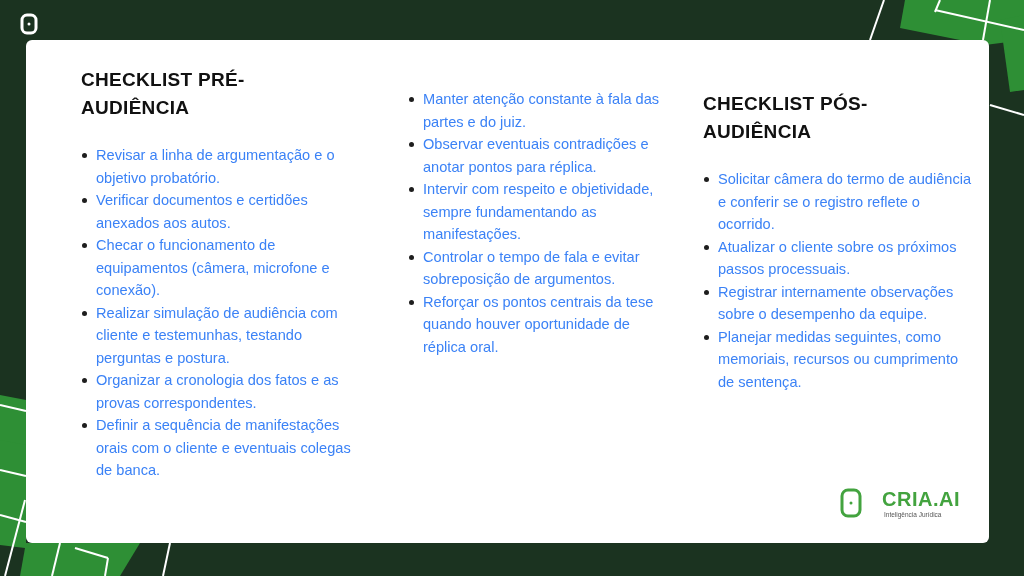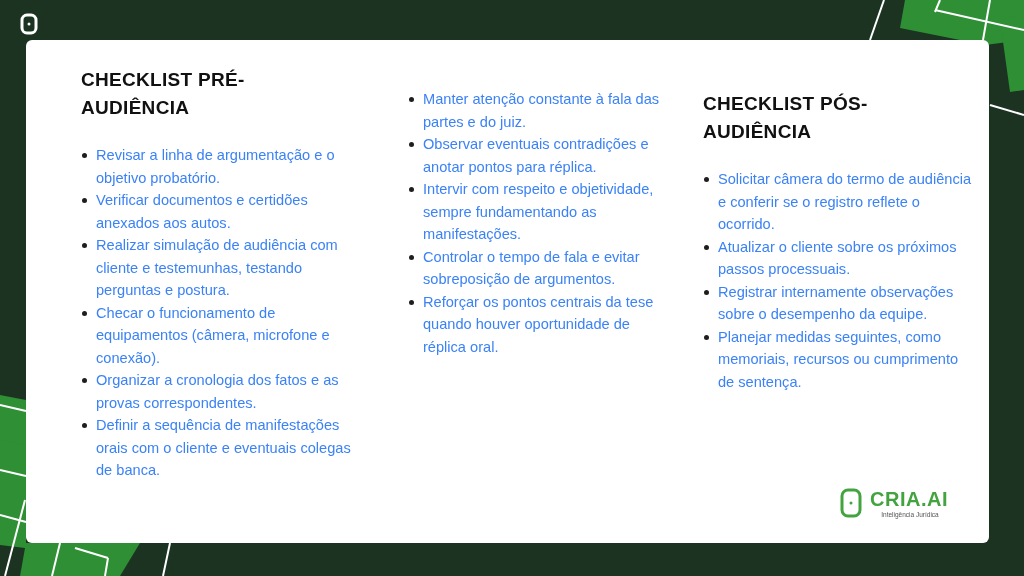--- a/index.html
+++ b/index.html
@@ -22,21 +22,21 @@
   .col li {
     position:relative; padding-left:15px;
     font-size:14.6px; line-height:22.5px; color:#3b82f6;
   }
   .col li::before {
     content:""; position:absolute; left:1px; top:9px;
     width:5px; height:5px; border-radius:50%; background:#1e1e1e;
   }
   .top-logo { position:absolute; left:20px; top:13px; }
   .brand { position:absolute; left:814px; top:448px; display:flex; align-items:center; }
-  .brand-text { margin-left:8px;text-align:center; }
+  .brand-text { margin-left:20px; }
   .brand-name { font-size:20px; font-weight:700; color:#43a33f; letter-spacing:0.5px; line-height:20px; }
   .brand-tag { font-size:6.5px; color:#555; margin-top:2px; margin-left:2px; }
 </style>
 </head>
 <body>
 
 <svg class="deco" width="1024" height="576" viewBox="0 0 1024 576">
 
   <polygon points="905,0 1024,0 1024,40 985,45 900,28" fill="#2e8f35"></polygon>
   <polygon points="1000,20 1024,15 1024,90 1010,92" fill="#2e8f35"></polygon>
@@ -64,22 +64,22 @@
   <rect x="2" y="2" width="14" height="18" rx="5" fill="none" stroke="#fff" stroke-width="3"></rect>
   <circle cx="9" cy="11" r="1.5" fill="#fff"></circle>
 </svg>
 
 <div class="card">
   <div class="col" style="left:55px; width:285px;">
     <h2 style="width:180px;">CHECKLIST PRÉ-AUDIÊNCIA</h2>
     <ul>
       <li>Revisar a linha de argumentação e o objetivo probatório.</li>
       <li>Verificar documentos e certidões anexados aos autos.</li>
+      <li>Checar o funcionamento de equipamentos (câmera, microfone e conexão).</li>
       <li>Realizar simulação de audiência com cliente e testemunhas, testando perguntas e postura.</li>
-      <li>Checar o funcionamento de equipamentos (câmera, microfone e conexão).</li>
       <li>Organizar a cronologia dos fatos e as provas correspondentes.</li>
       <li>Definir a sequência de manifestações orais com o cliente e eventuais colegas de banca.</li>
     </ul>
   </div>
 
   <div class="col" style="left:382px; width:262px;">
     <ul>
       <li>Manter atenção constante à fala das partes e do juiz.</li>
       <li>Observar eventuais contradições e anotar pontos para réplica.</li>
       <li>Intervir com respeito e objetividade, sempre fundamentando as manifestações.</li>

